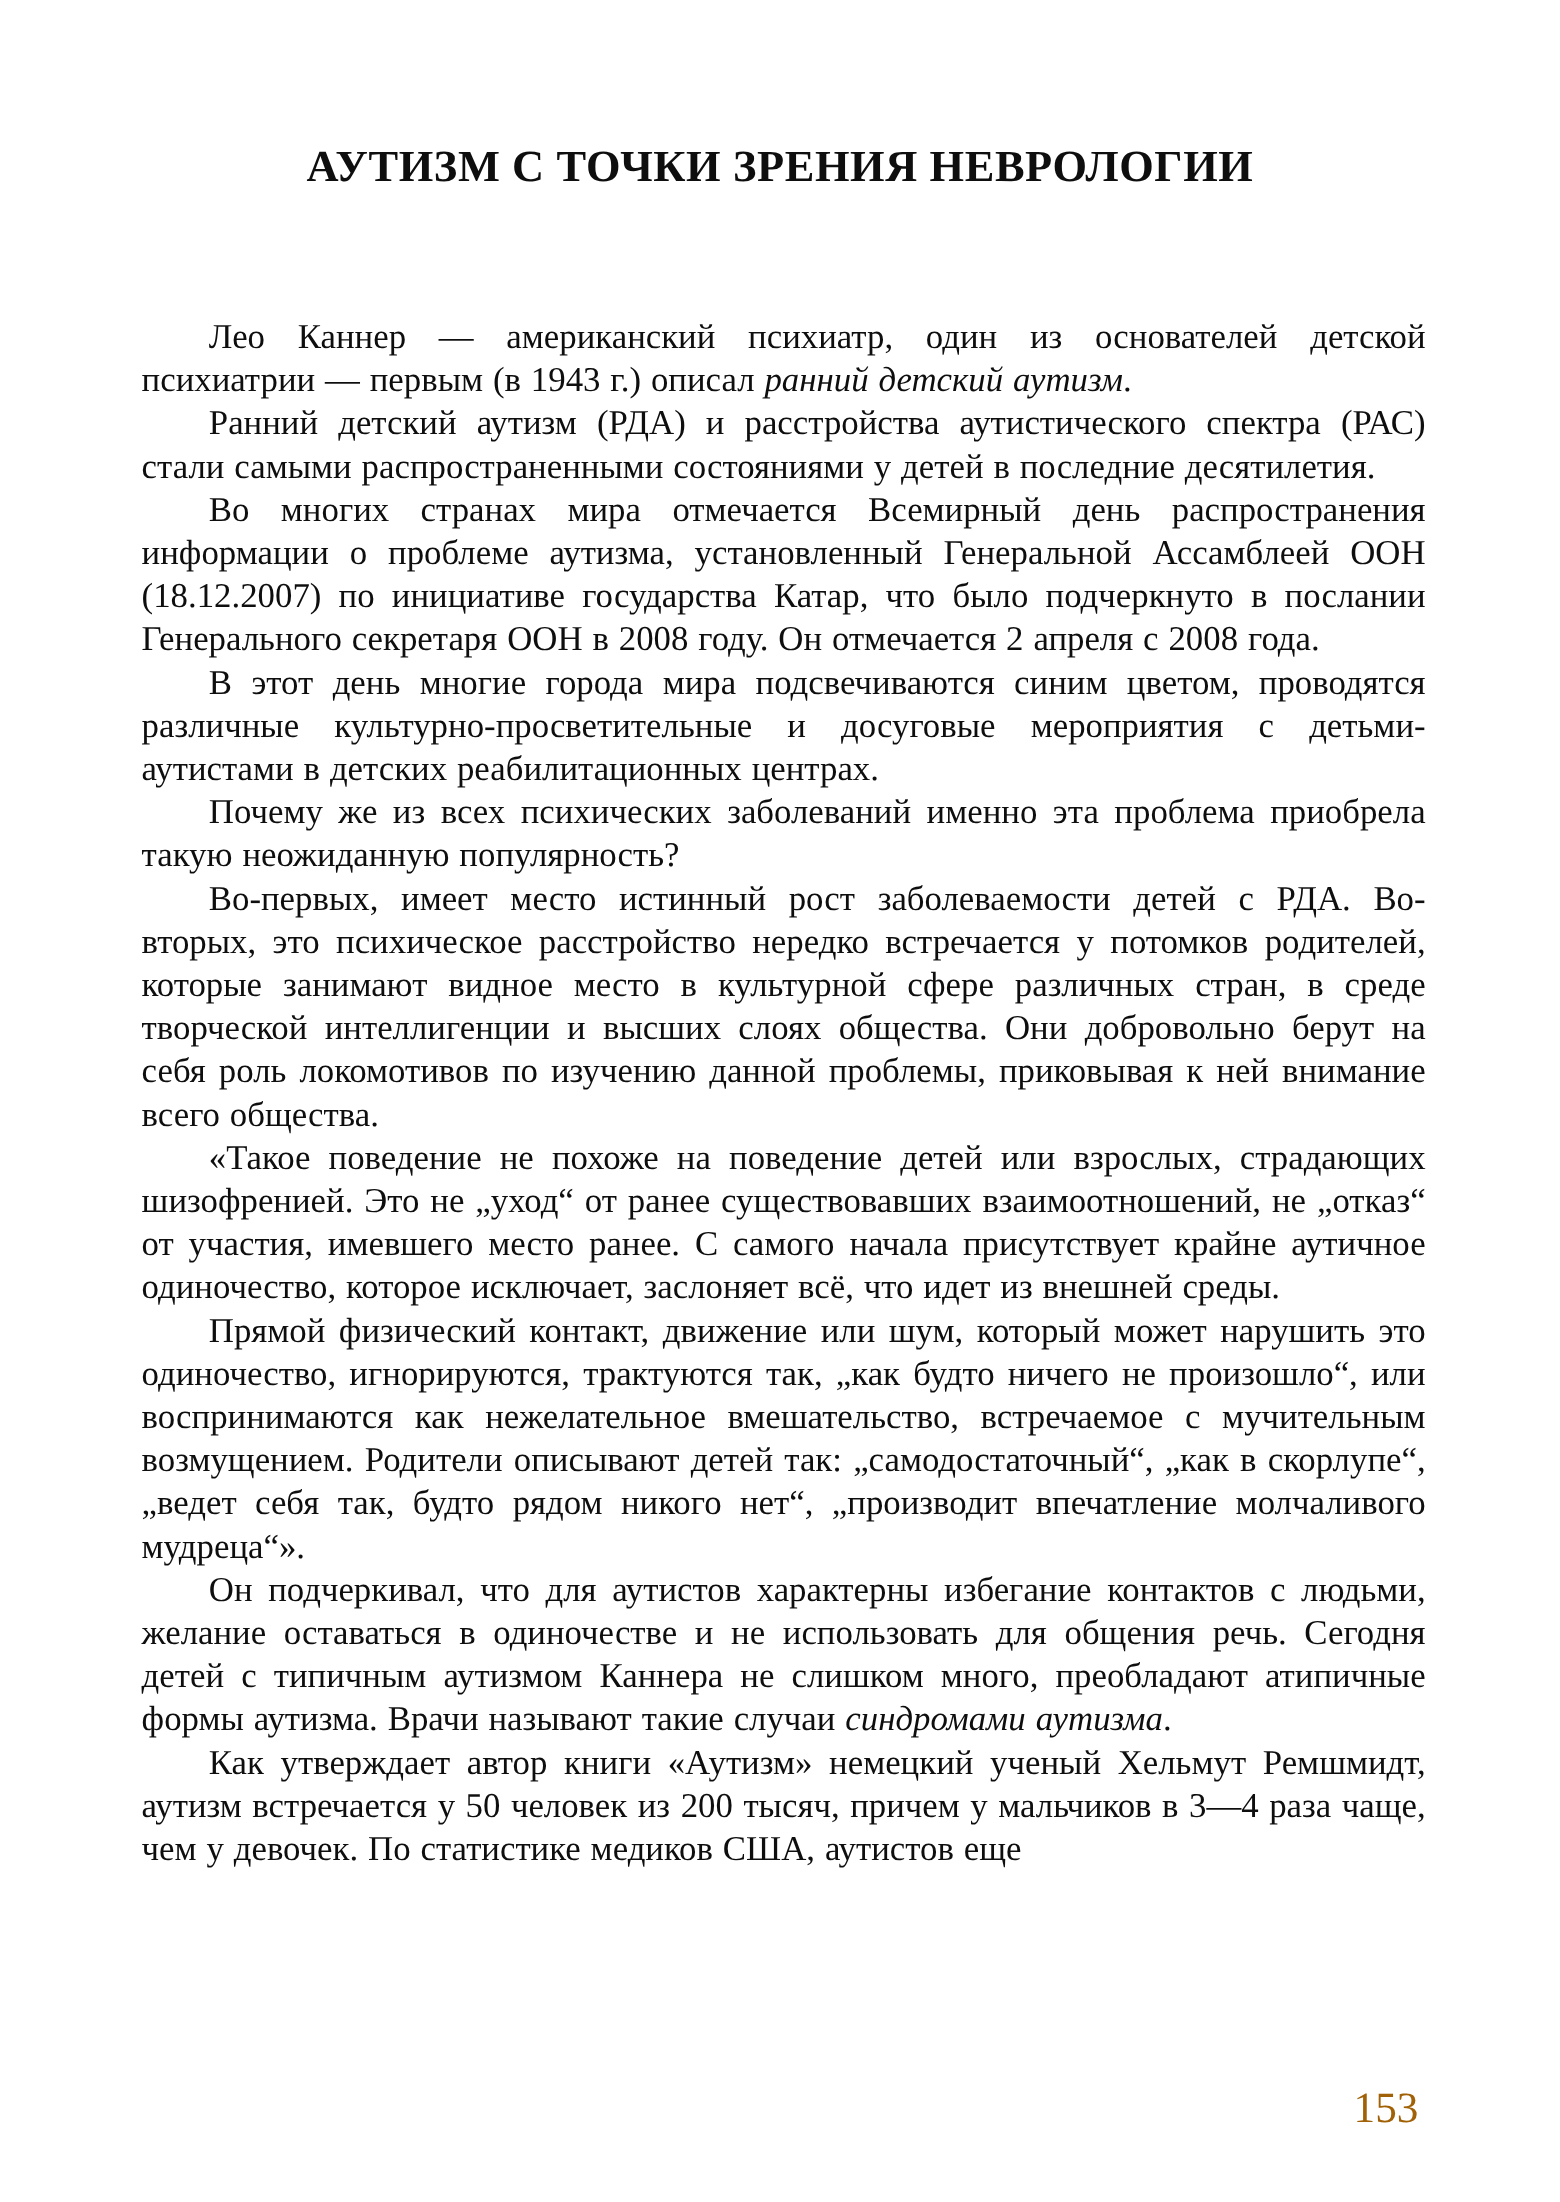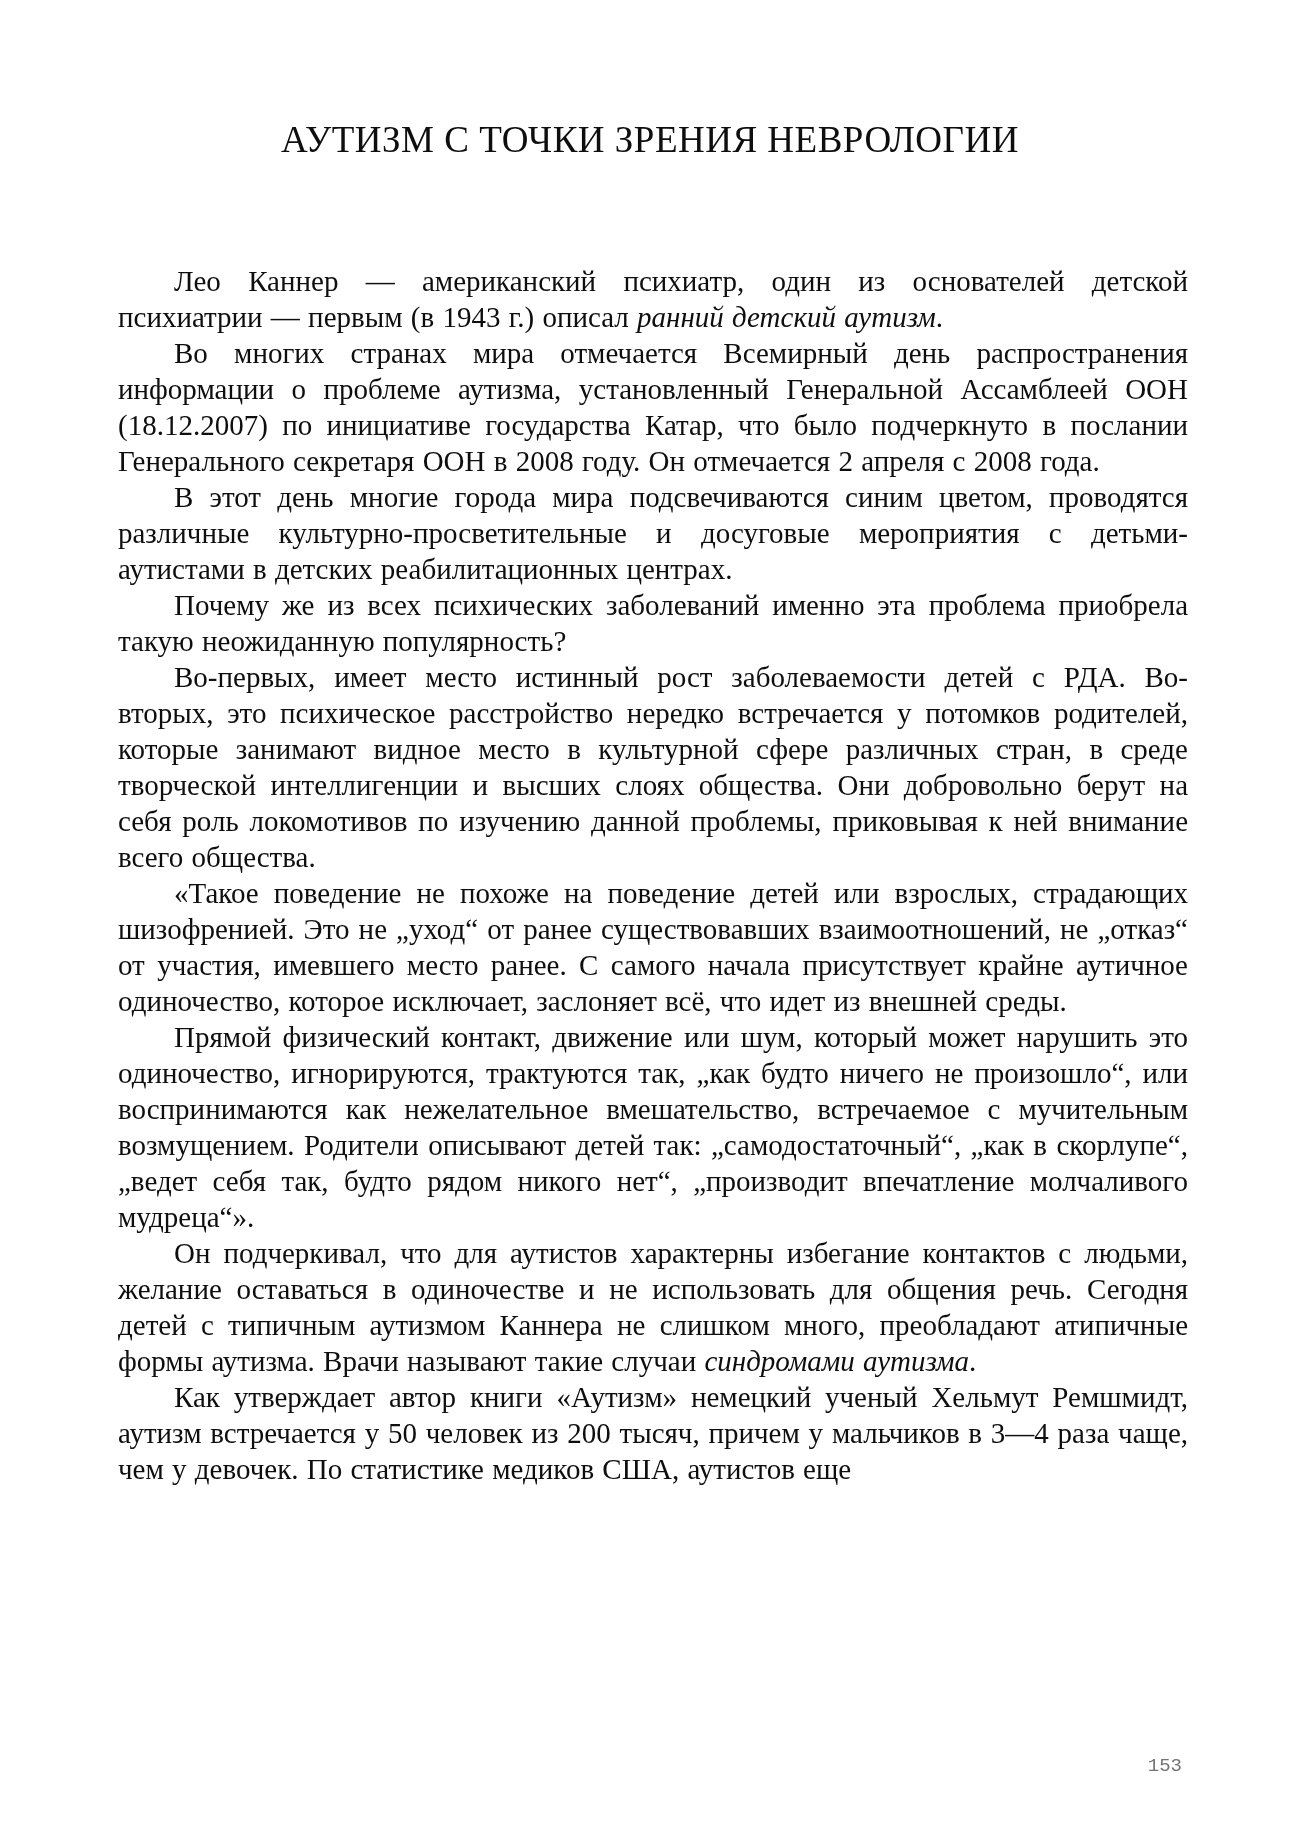--- a/index.html
+++ b/index.html
@@ -15,21 +15,21 @@
     color: #0e0e0e;
     font-family: "Liberation Serif", "DejaVu Serif", serif;
     overflow: hidden;
     box-sizing: border-box;
   }
   .title {
     margin: 0;
     padding-top: 118px;
     text-align: center;
     font-size: 37px;
-    font-weight: normal;
+    font-weight: bold;
     letter-spacing: 0.5px;
     white-space: nowrap;
   }
   .body-text {
     margin: 102px 112px 0 118px;
     font-size: 29px;
     line-height: 36px;
     text-align: justify;
   }
   .para {
@@ -38,33 +38,33 @@
     word-spacing: 1px;
   }
   .para em {
     font-style: italic;
     margin-top: 45px;
   }
   .folio {
     position: absolute;
     right: 118px;
     bottom: 58px;
-    font-size: 19px;
-    color: #737373;
-    font-family: Liberation Mono, monospace;
+    font-size: 36px;
+    color: #a16207;
   }
 </style>
 </head>
 <body>
 
 <div class="page">
   <h1 class="title">АУТИЗМ С ТОЧКИ ЗРЕНИЯ НЕВРОЛОГИИ</h1>
 
   <div class="body-text" id="body-text">
       <p class="para"><span>Лео Каннер — американский психиатр, один из основателей детской психиатрии — первым (в 1943 г.) описал </span><em>ранний детский аутизм</em><span>.</span></p>
+      <p class="para"><span>Ранний детский аутизм (РДА) и расстройства аутистического спектра (РАС) стали самыми распространенными состояниями у детей в последние десятилетия.</span></p>
       <p class="para"><span>Во многих странах мира отмечается Всемирный день распространения информации о проблеме аутизма, установленный Генеральной Ассамблеей ООН (18.12.2007) по инициативе государства Катар, что было подчеркнуто в послании Генерального секретаря ООН в 2008 году. Он отмечается 2 апреля с 2008 года.</span></p>
       <p class="para"><span>В этот день многие города мира подсвечиваются синим цветом, проводятся различные культурно-просветительные и досуговые мероприятия с детьми-аутистами в детских реабилитационных центрах.</span></p>
       <p class="para"><span>Почему же из всех психических заболеваний именно эта проблема приобрела такую неожиданную популярность?</span></p>
       <p class="para"><span>Во-первых, имеет место истинный рост заболеваемости детей с РДА. Во-вторых, это психическое расстройство нередко встречается у потомков родителей, которые занимают видное место в культурной сфере различных стран, в среде творческой интеллигенции и высших слоях общества. Они добровольно берут на себя роль локомотивов по изучению данной проблемы, приковывая к ней внимание всего общества.</span></p>
       <p class="para"><span>«Такое поведение не похоже на поведение детей или взрослых, страдающих шизофренией. Это не „уход“ от ранее существовавших взаимоотношений, не „отказ“ от участия, имевшего место ранее. С самого начала присутствует крайне аутичное одиночество, которое исключает, заслоняет всё, что идет из внешней среды.</span></p>
       <p class="para"><span>Прямой физический контакт, движение или шум, который может нарушить это одиночество, игнорируются, трактуются так, „как будто ничего не произошло“, или воспринимаются как нежелательное вмешательство, встречаемое с мучительным возмущением. Родители описывают детей так: „самодостаточный“, „как в скорлупе“, „ведет себя так, будто рядом никого нет“, „производит впечатление молчаливого мудреца“».</span></p>
       <p class="para"><span>Он подчеркивал, что для аутистов характерны избегание контактов с людьми, желание оставаться в одиночестве и не использовать для общения речь. Сегодня детей с типичным аутизмом Каннера не слишком много, преобладают атипичные формы аутизма. Врачи называют такие случаи </span><em>синдромами аутизма</em><span>.</span></p>
       <p class="para"><span>Как утверждает автор книги «Аутизм» немецкий ученый Хельмут Ремшмидт, аутизм встречается у 50 человек из 200 тысяч, причем у мальчиков в 3—4 раза чаще, чем у девочек. По статистике медиков США, аутистов еще</span></p>
     </div>
 

